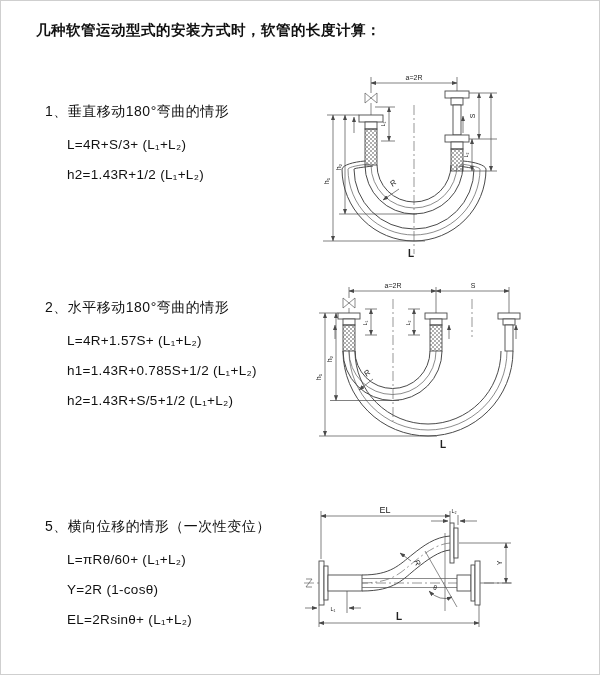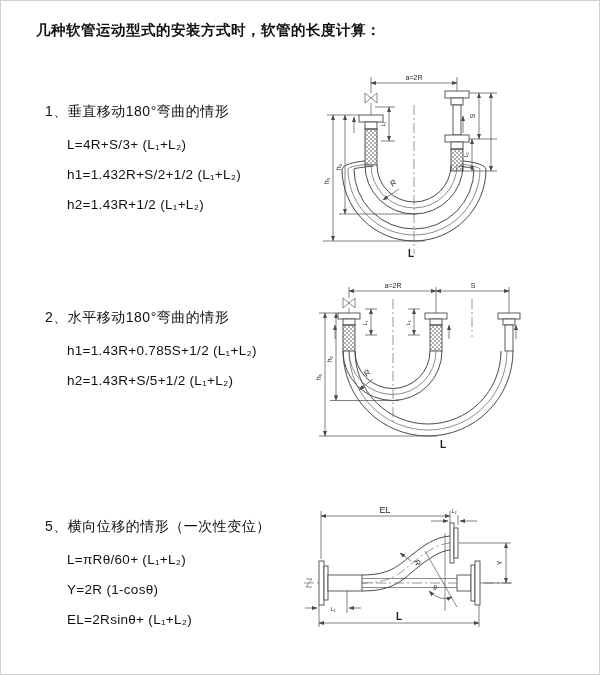--- a/index.html
+++ b/index.html
@@ -32,28 +32,28 @@
 <body>
 
 <div class="page">
 
   <h1 class="title">几种软管运动型式的安装方式时，软管的长度计算：</h1>
 
   <section class="sec" style="top:102px;">
     <div class="sec-heading">1、垂直移动180°弯曲的情形</div>
     <div class="formulas">
       <div class="formula">L=4R+S/3+ (L₁+L₂)</div>
-      <div class="formula">h1=1.432R+S/2+1/2 (L₁+L₂)</div>
       <div class="formula">h2=1.43R+1/2 (L₁+L₂)</div>
     </div>
   </section>
 
-  <section class="sec" style="top:308px;">
+  <section class="sec" style="top:298px;">
     <div class="sec-heading">2、水平移动180°弯曲的情形</div>
     <div class="formulas">
+      <div class="formula">L=4R+1.57S+ (L₁+L₂)</div>
       <div class="formula">h1=1.43R+0.785S+1/2 (L₁+L₂)</div>
       <div class="formula">h2=1.43R+S/5+1/2 (L₁+L₂)</div>
     </div>
   </section>
 
   <section class="sec" style="top:517px;">
     <div class="sec-heading">5、横向位移的情形（一次性变位）</div>
     <div class="formulas">
       <div class="formula">L=πRθ/60+ (L₁+L₂)</div>
       <div class="formula">Y=2R (1-cosθ)</div>

